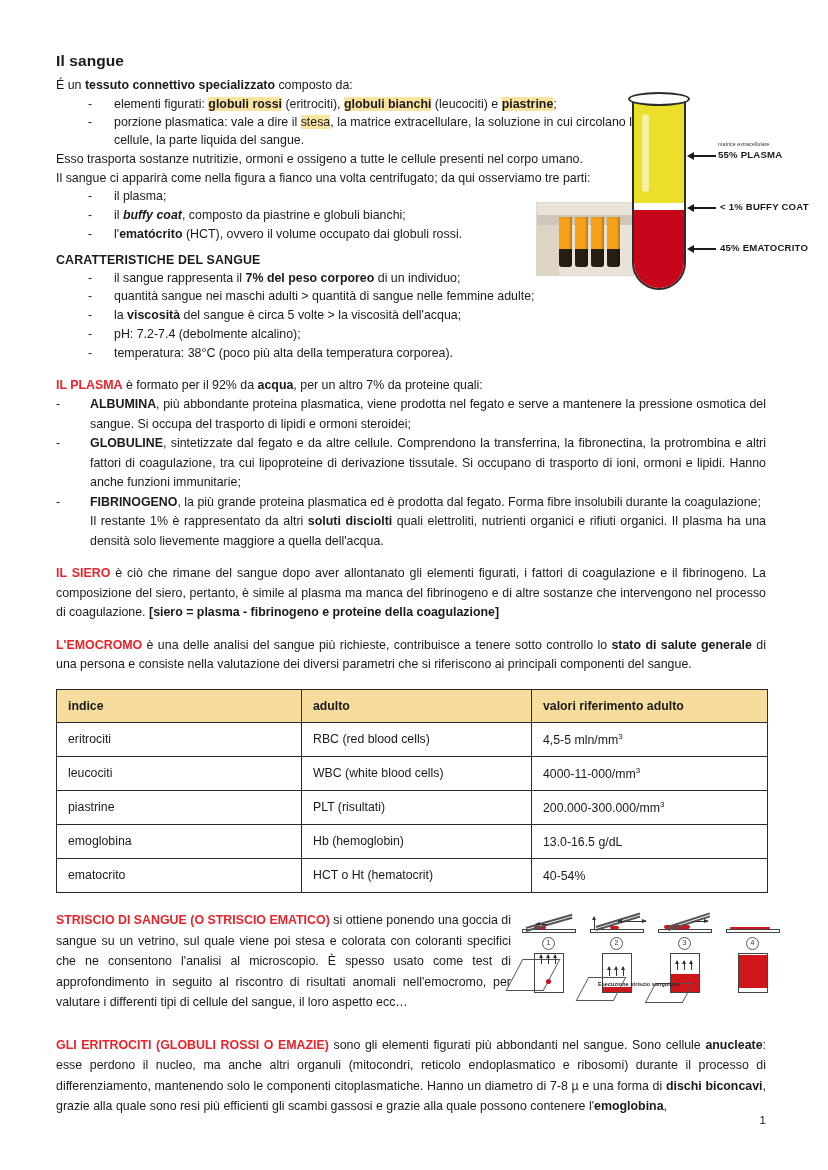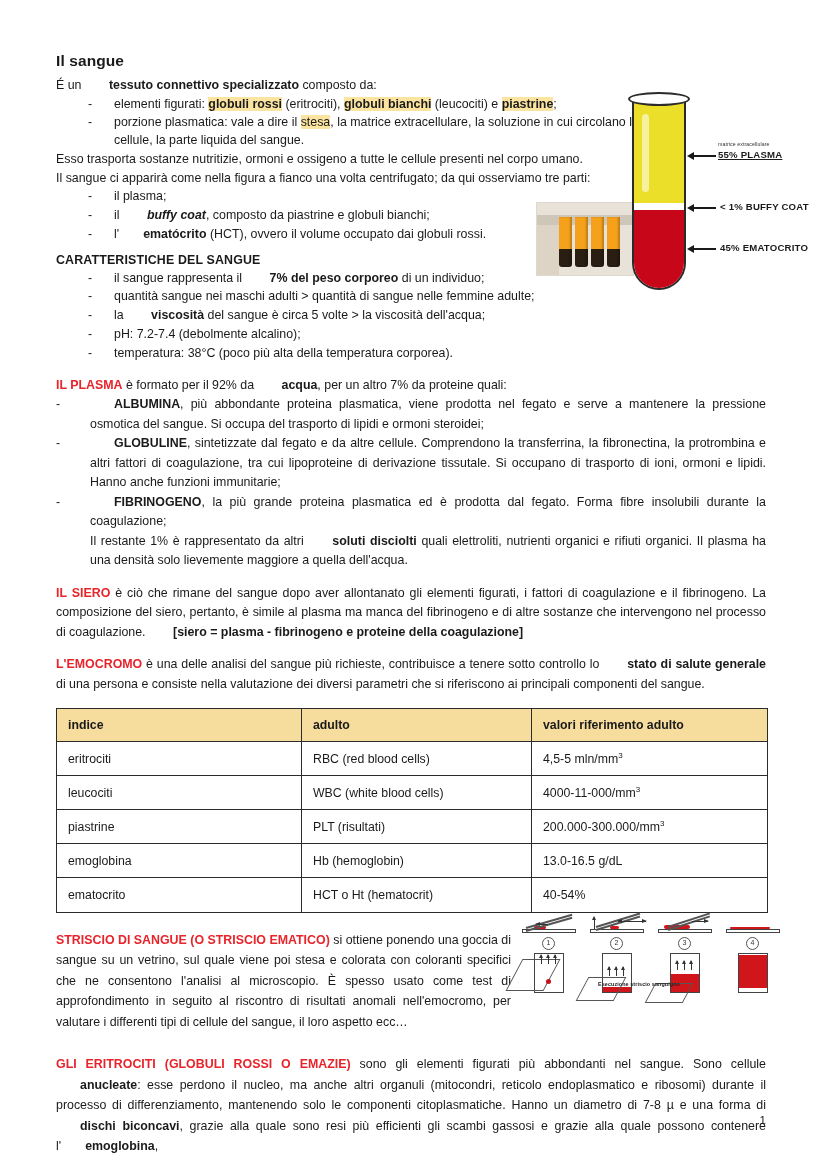--- a/index.html
+++ b/index.html
@@ -34,21 +34,21 @@
     line-height: 17.6px;
     margin: 0 0 1px 0;
   }
   .para {
     font-size: 12.4px;
     line-height: 19.5px;
     margin: 0;
     text-align: justify;
   }
   .para.loose { line-height: 20.5px; }
-  b, strong { font-weight: bold; margin-left: 24px; }
+  b, strong { font-weight: bold; }
   .hl {
     background: #fbe3a0;
     font-weight: bold;
   }
   .hl-plain { background: #fbe3a0; }
   .red {
     color: #e8232a;
     font-weight: bold;
   }
   .sec-head {
@@ -492,21 +492,21 @@
       <div class="tube-plasma"></div>
       <div class="tube-buffy"></div>
       <div class="tube-hct"></div>
       <div class="tube-shine"></div>
     </div>
     <div class="tube-rim"></div>
   </div>
 
   <div class="lead" style="left:74px; top:69px; width:22px;"></div>
   <div class="tube-sublabel" style="left:98px; top:55px;">matrice extracellulare</div>
-  <div class="tube-label" style="left:98px; top:63px;text-decoration:underline;">55% PLASMA</div>
+  <div class="tube-label" style="left:98px; top:63px;">55% PLASMA</div>
 
   <div class="lead" style="left:74px; top:121px; width:22px;"></div>
   <div class="tube-label" style="left:100px; top:115px;">&lt; 1% BUFFY COAT</div>
 
   <div class="lead" style="left:74px; top:162px; width:22px;"></div>
   <div class="tube-label" style="left:100px; top:156px;">45% EMATOCRITO</div>
 </div>
 
 <div class="smear-fig">
 

